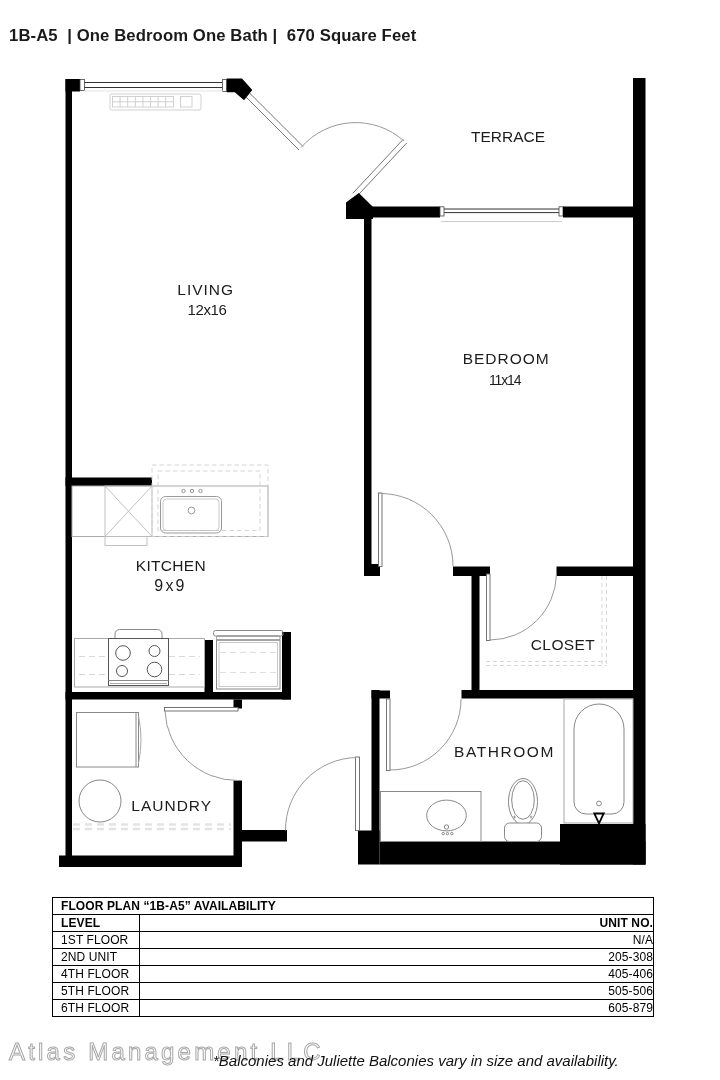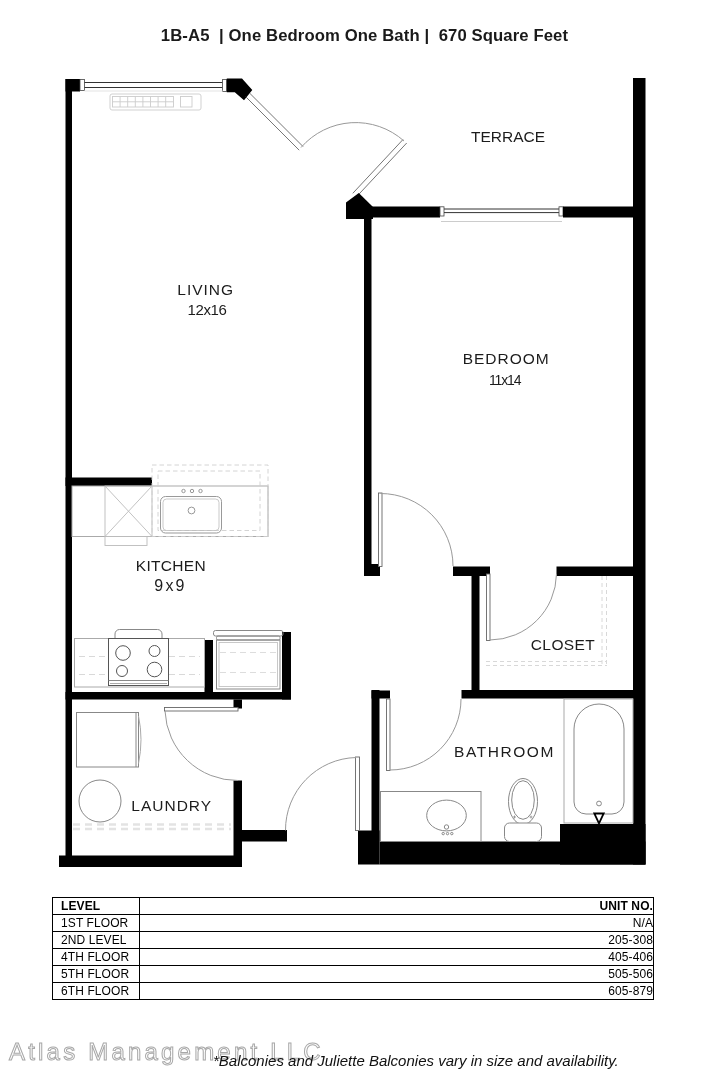--- a/index.html
+++ b/index.html
@@ -1,17 +1,17 @@
 <!DOCTYPE html>
 <html><head>
 <meta charset="utf-8">
 <style>
   html,body{margin:0;padding:0;background:#fff;}
   body{width:720px;height:1080px;position:relative;font-family:"Liberation Sans",sans-serif;overflow:hidden;}
-  #title{position:absolute;top:26px;left:0;width:720px;text-align:center;font-size:16.7px;font-weight:bold;color:#1a1a1a;letter-spacing:0.1px;padding-left:9px;box-sizing:border-box;}
+  #title{position:absolute;top:26px;left:0;width:720px;text-align:left;font-size:16.7px;font-weight:bold;color:#1a1a1a;letter-spacing:0.1px;padding-left:9px;box-sizing:border-box;}
   #plan{position:absolute;top:0;left:0;}
   #avail{position:absolute;left:52px;top:897px;border-collapse:collapse;table-layout:fixed;width:602px;}
   #avail td{border:1px solid #000;font-size:12px;color:#000;padding:0 0 0 8px;letter-spacing:0.1px;height:16px;vertical-align:middle;white-space:nowrap;}
   #avail td+td{padding-left:5px;text-align:right;}
   #avail .b{font-weight:bold;}
   #wm{position:absolute;left:9px;top:1038px;font-size:24px;letter-spacing:3.2px;color:#fff;-webkit-text-stroke:1px #a8a8a8;white-space:nowrap;text-align:center;}
   #note{position:absolute;left:213px;top:1051.5px;font-size:15px;font-style:italic;color:#111;white-space:nowrap;}
 </style>
 </head>
 <body>
@@ -252,30 +252,33 @@
 
 <text x="504.5" y="757" font-size="15.5" letter-spacing="1.55" fill="#1c1c1c" text-anchor="middle" font-family="Liberation Sans, sans-serif">BATHROOM</text>
 </svg>
 
 <table id="avail">
   <colgroup>
       <col style="width:87px">
       <col>
     </colgroup>
   <tbody>
+      <tr>
+        <td colspan="2" class="b">FLOOR PLAN “1B-A5” AVAILABILITY</td>
+      </tr>
   <tr>
         <td class="b">LEVEL</td>
         <td class="b">UNIT NO.</td>
       </tr>
   <tr>
         <td>1ST FLOOR</td>
         <td>N/A</td>
       </tr>
   <tr>
-        <td>2ND LEVEL</td>
+        <td>2ND UNIT</td>
         <td>205-308</td>
       </tr>
   <tr>
         <td>4TH FLOOR</td>
         <td>405-406</td>
       </tr>
   <tr>
         <td>5TH FLOOR</td>
         <td>505-506</td>
       </tr>

